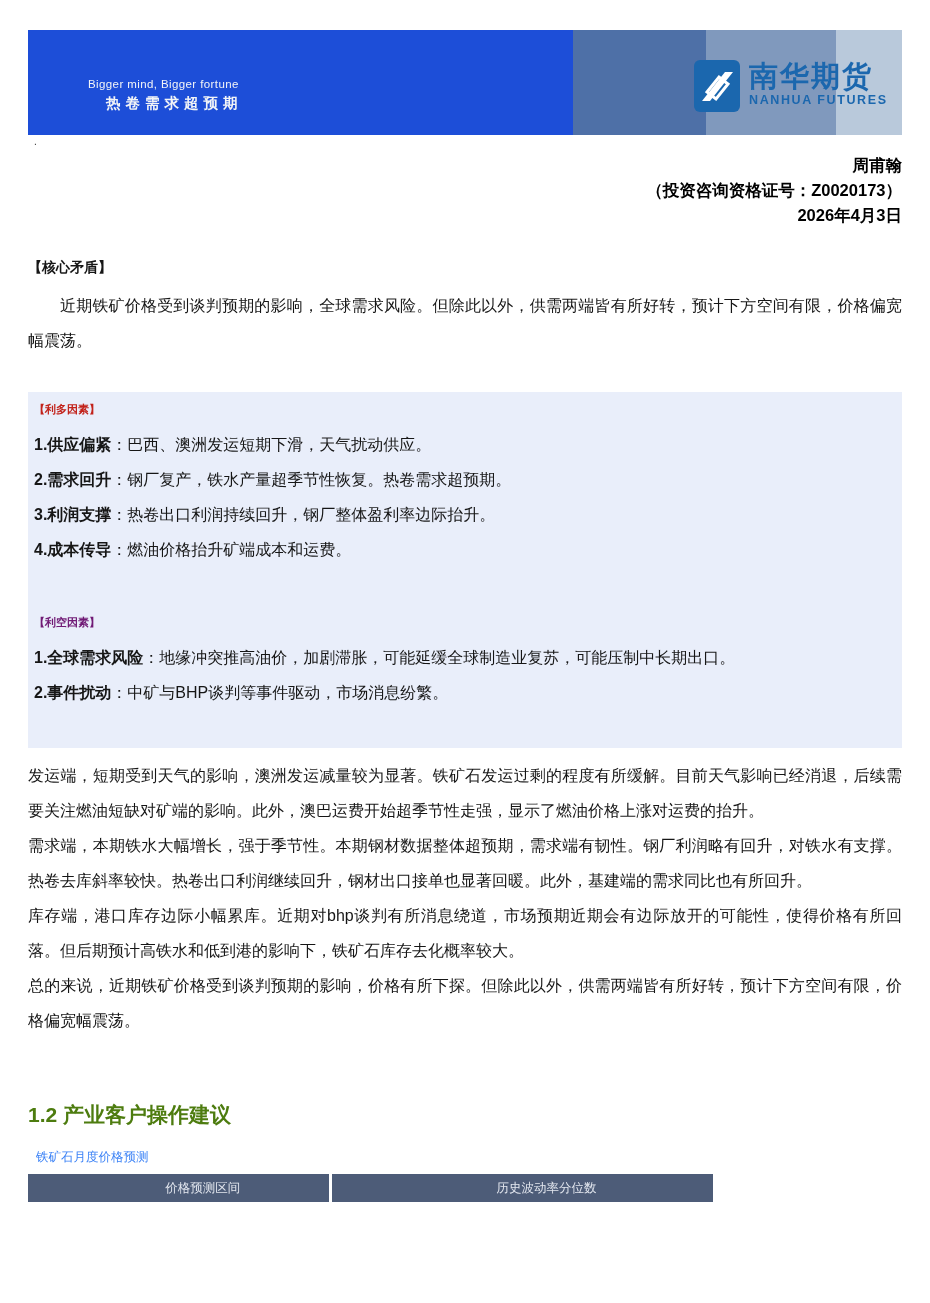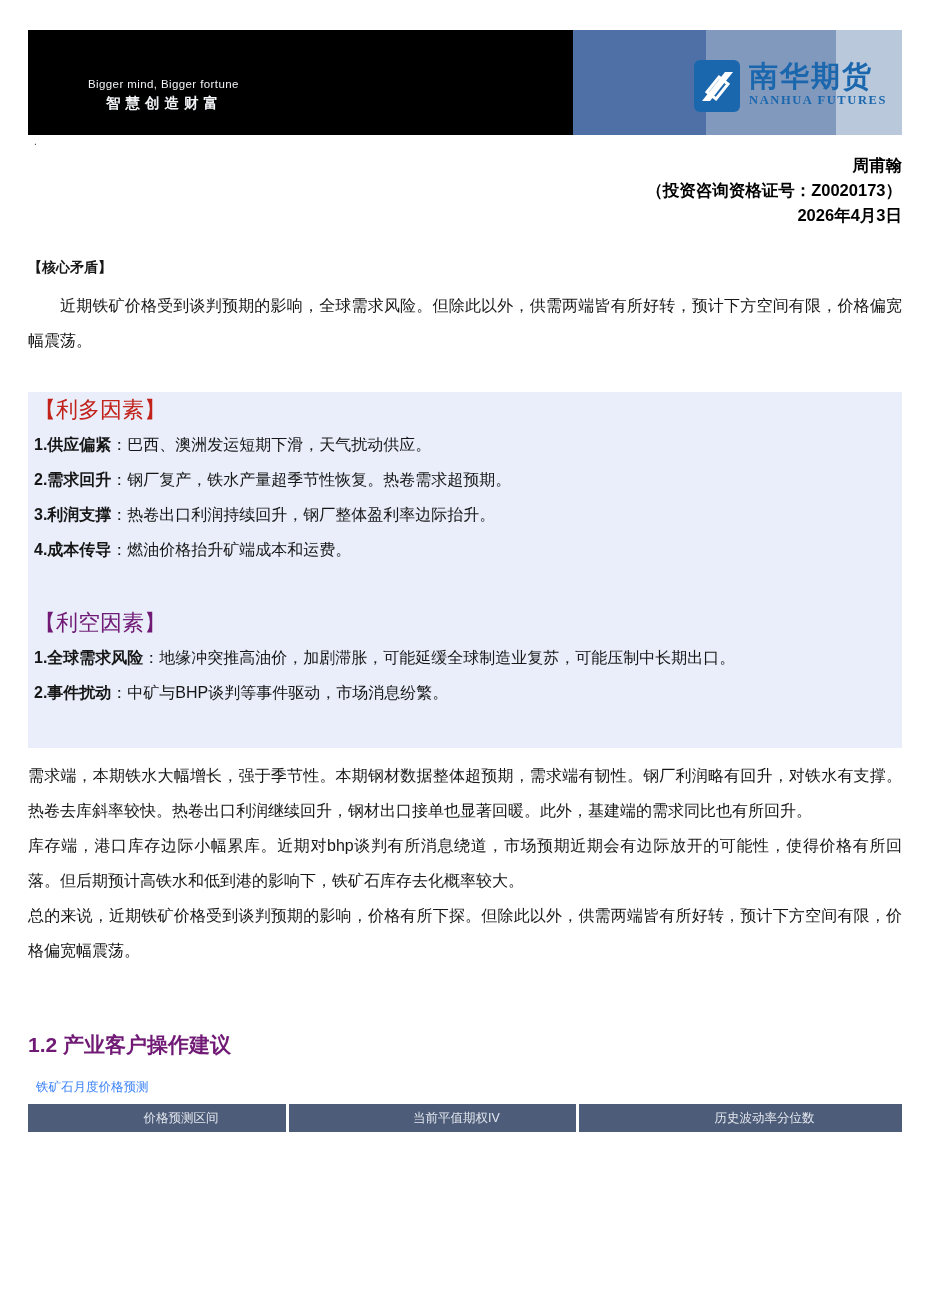--- a/index.html
+++ b/index.html
@@ -8,79 +8,79 @@
     font-family:"Liberation Sans","DejaVu Sans",sans-serif;
     color:#161616;
   }
   .page{padding:0 28px;}
 
   
   .banner{
     margin-top:30px;height:105px;display:flex;position:relative;
   }
   .seg{height:100%;}
-  .seg-dark{width:62.3%;background:#000000;position:relative;}
+  .seg-dark{width:62.3%;background:#1d4ed8;position:relative;}
   .seg-2{width:15.3%;background:#4e70a7;}
   .seg-3{width:14.8%;background:#8099bd;}
   .seg-4{width:7.6%;background:#b9c9db;}
   .slogans{position:absolute;left:60px;top:48px;color:#f2f4f7;}
   .slogan-en{font-size:11.5px;letter-spacing:.4px;}
   .slogan-zh{font-size:14.5px;letter-spacing:5px;margin-top:4px;padding-left:18px;font-weight:bold;}
   .logo-group{
-    position:absolute;left:666px;top:30px;display:flex;align-items:flex-start;font-family:Liberation Serif, serif;
+    position:absolute;left:666px;top:30px;display:flex;align-items:flex-start;
   }
   .logo-mark{display:block;}
   .logo-text{margin-left:9px;color:#1b67ae;}
   .logo-zh{font-size:29px;font-weight:bold;letter-spacing:2px;line-height:32px;}
   .logo-en{font-size:12.5px;font-weight:bold;letter-spacing:1.6px;margin-top:1px;}
 
   
   .stray-dot{font-size:10px;line-height:14px;color:#333;padding-left:6px;}
   .author{margin-top:4px;text-align:right;font-weight:bold;font-size:16.5px;line-height:25px;color:#000;}
 
   
   .core-title{margin-top:26px;font-size:14px;font-weight:bold;line-height:26px;}
   .core-para{margin:8px 0 0 0;font-size:16px;line-height:35px;text-align:justify;text-indent:2em;}
 
   
   .factor-box{
     margin-top:34px;background:#e9eefa;padding:0 8px 38px 6px;
   }
-  .factor-title{margin:0;font-size:22px;font-weight:normal;line-height:35px;}
+  .factor-title{margin:0;font-size:11px;font-weight:bold;line-height:35px;}
   .factor-title.bullish{color:#c2221a;}
   .factor-title.bearish{color:#701a75;margin-top:38px;}
   .factor-item{margin:0;font-size:16px;line-height:35px;text-align:justify;}
   .factor-item b{font-weight:bold;}
 
   
   .body-block{margin-top:10px;}
   .body-block p{margin:0;font-size:16px;line-height:35px;text-align:justify;}
 
   
-  .section-heading{margin-top:62px;font-size:21px;font-weight:bold;line-height:30px;color:#701a75;}
+  .section-heading{margin-top:62px;font-size:21px;font-weight:bold;line-height:30px;color:#4d7c0f;}
   .table-caption{margin-top:18px;font-size:12.5px;line-height:18px;color:#3b82f6;padding-left:8px;}
   .pred-table{margin-top:8px;display:flex;gap:3px;background:#ffffff;}
   .pred-th{
     background:#4d5c78;color:#e3e7ef;font-size:12.5px;height:28px;
     display:flex;align-items:center;justify-content:center;padding-left:48px;
   }
   .pred-th.c1{width:29%;}
   .pred-th.c2{width:33%;}
   .pred-th.c3{width:38%;}
 </style>
 </head>
 <body>
 
 <div class="page">
 
   <header class="banner">
     <div class="seg seg-dark">
       <div class="slogans">
         <div class="slogan-en">Bigger mind, Bigger fortune</div>
-        <div class="slogan-zh">智慧创造财富</div>
+        <div class="slogan-zh">热卷需求超预期</div>
       </div>
     </div>
     <div class="seg seg-2"></div>
     <div class="seg seg-3"></div>
     <div class="seg seg-4"></div>
     <div class="logo-group">
       <svg class="logo-mark" width="46" height="52" viewBox="0 0 46 52" aria-hidden="true">
         <rect x="0" y="0" width="46" height="52" rx="6" fill="#1b67ae"></rect>
         <path d="M8 41 L31 12 L39 12 L16 41 Z" fill="#ffffff"></path>
         <path d="M13 32 L25 17 L34 24 L22 39 Z" fill="none" stroke="#ffffff" stroke-width="3"></path>
@@ -109,26 +109,26 @@
     <p class="factor-item"><b>2.需求回升</b><span>：钢厂复产，铁水产量超季节性恢复。热卷需求超预期。</span></p>
     <p class="factor-item"><b>3.利润支撑</b><span>：热卷出口利润持续回升，钢厂整体盈利率边际抬升。</span></p>
     <p class="factor-item"><b>4.成本传导</b><span>：燃油价格抬升矿端成本和运费。</span></p>
 
     <p class="factor-title bearish">【利空因素】</p>
     <p class="factor-item"><b>1.全球需求风险</b><span>：地缘冲突推高油价，加剧滞胀，可能延缓全球制造业复苏，可能压制中长期出口。</span></p>
     <p class="factor-item"><b>2.事件扰动</b><span>：中矿与BHP谈判等事件驱动，市场消息纷繁。</span></p>
   </div>
 
   <div class="body-block">
+    <p>发运端，短期受到天气的影响，澳洲发运减量较为显著。铁矿石发运过剩的程度有所缓解。目前天气影响已经消退，后续需要关注燃油短缺对矿端的影响。此外，澳巴运费开始超季节性走强，显示了燃油价格上涨对运费的抬升。</p>
     <p>需求端，本期铁水大幅增长，强于季节性。本期钢材数据整体超预期，需求端有韧性。钢厂利润略有回升，对铁水有支撑。热卷去库斜率较快。热卷出口利润继续回升，钢材出口接单也显著回暖。此外，基建端的需求同比也有所回升。</p>
     <p>库存端，港口库存边际小幅累库。近期对bhp谈判有所消息绕道，市场预期近期会有边际放开的可能性，使得价格有所回落。但后期预计高铁水和低到港的影响下，铁矿石库存去化概率较大。</p>
     <p>总的来说，近期铁矿价格受到谈判预期的影响，价格有所下探。但除此以外，供需两端皆有所好转，预计下方空间有限，价格偏宽幅震荡。</p>
   </div>
 
   <div class="section-heading">1.2 产业客户操作建议</div>
   <div class="table-caption">铁矿石月度价格预测</div>
   <div class="pred-table">
     <div class="pred-th c1">价格预测区间</div>
-    <div class="pred-th c2">当前平值期权IV</div>
     <div class="pred-th c3">历史波动率分位数</div>
   </div>
 
 </div>
 
 </body></html>

